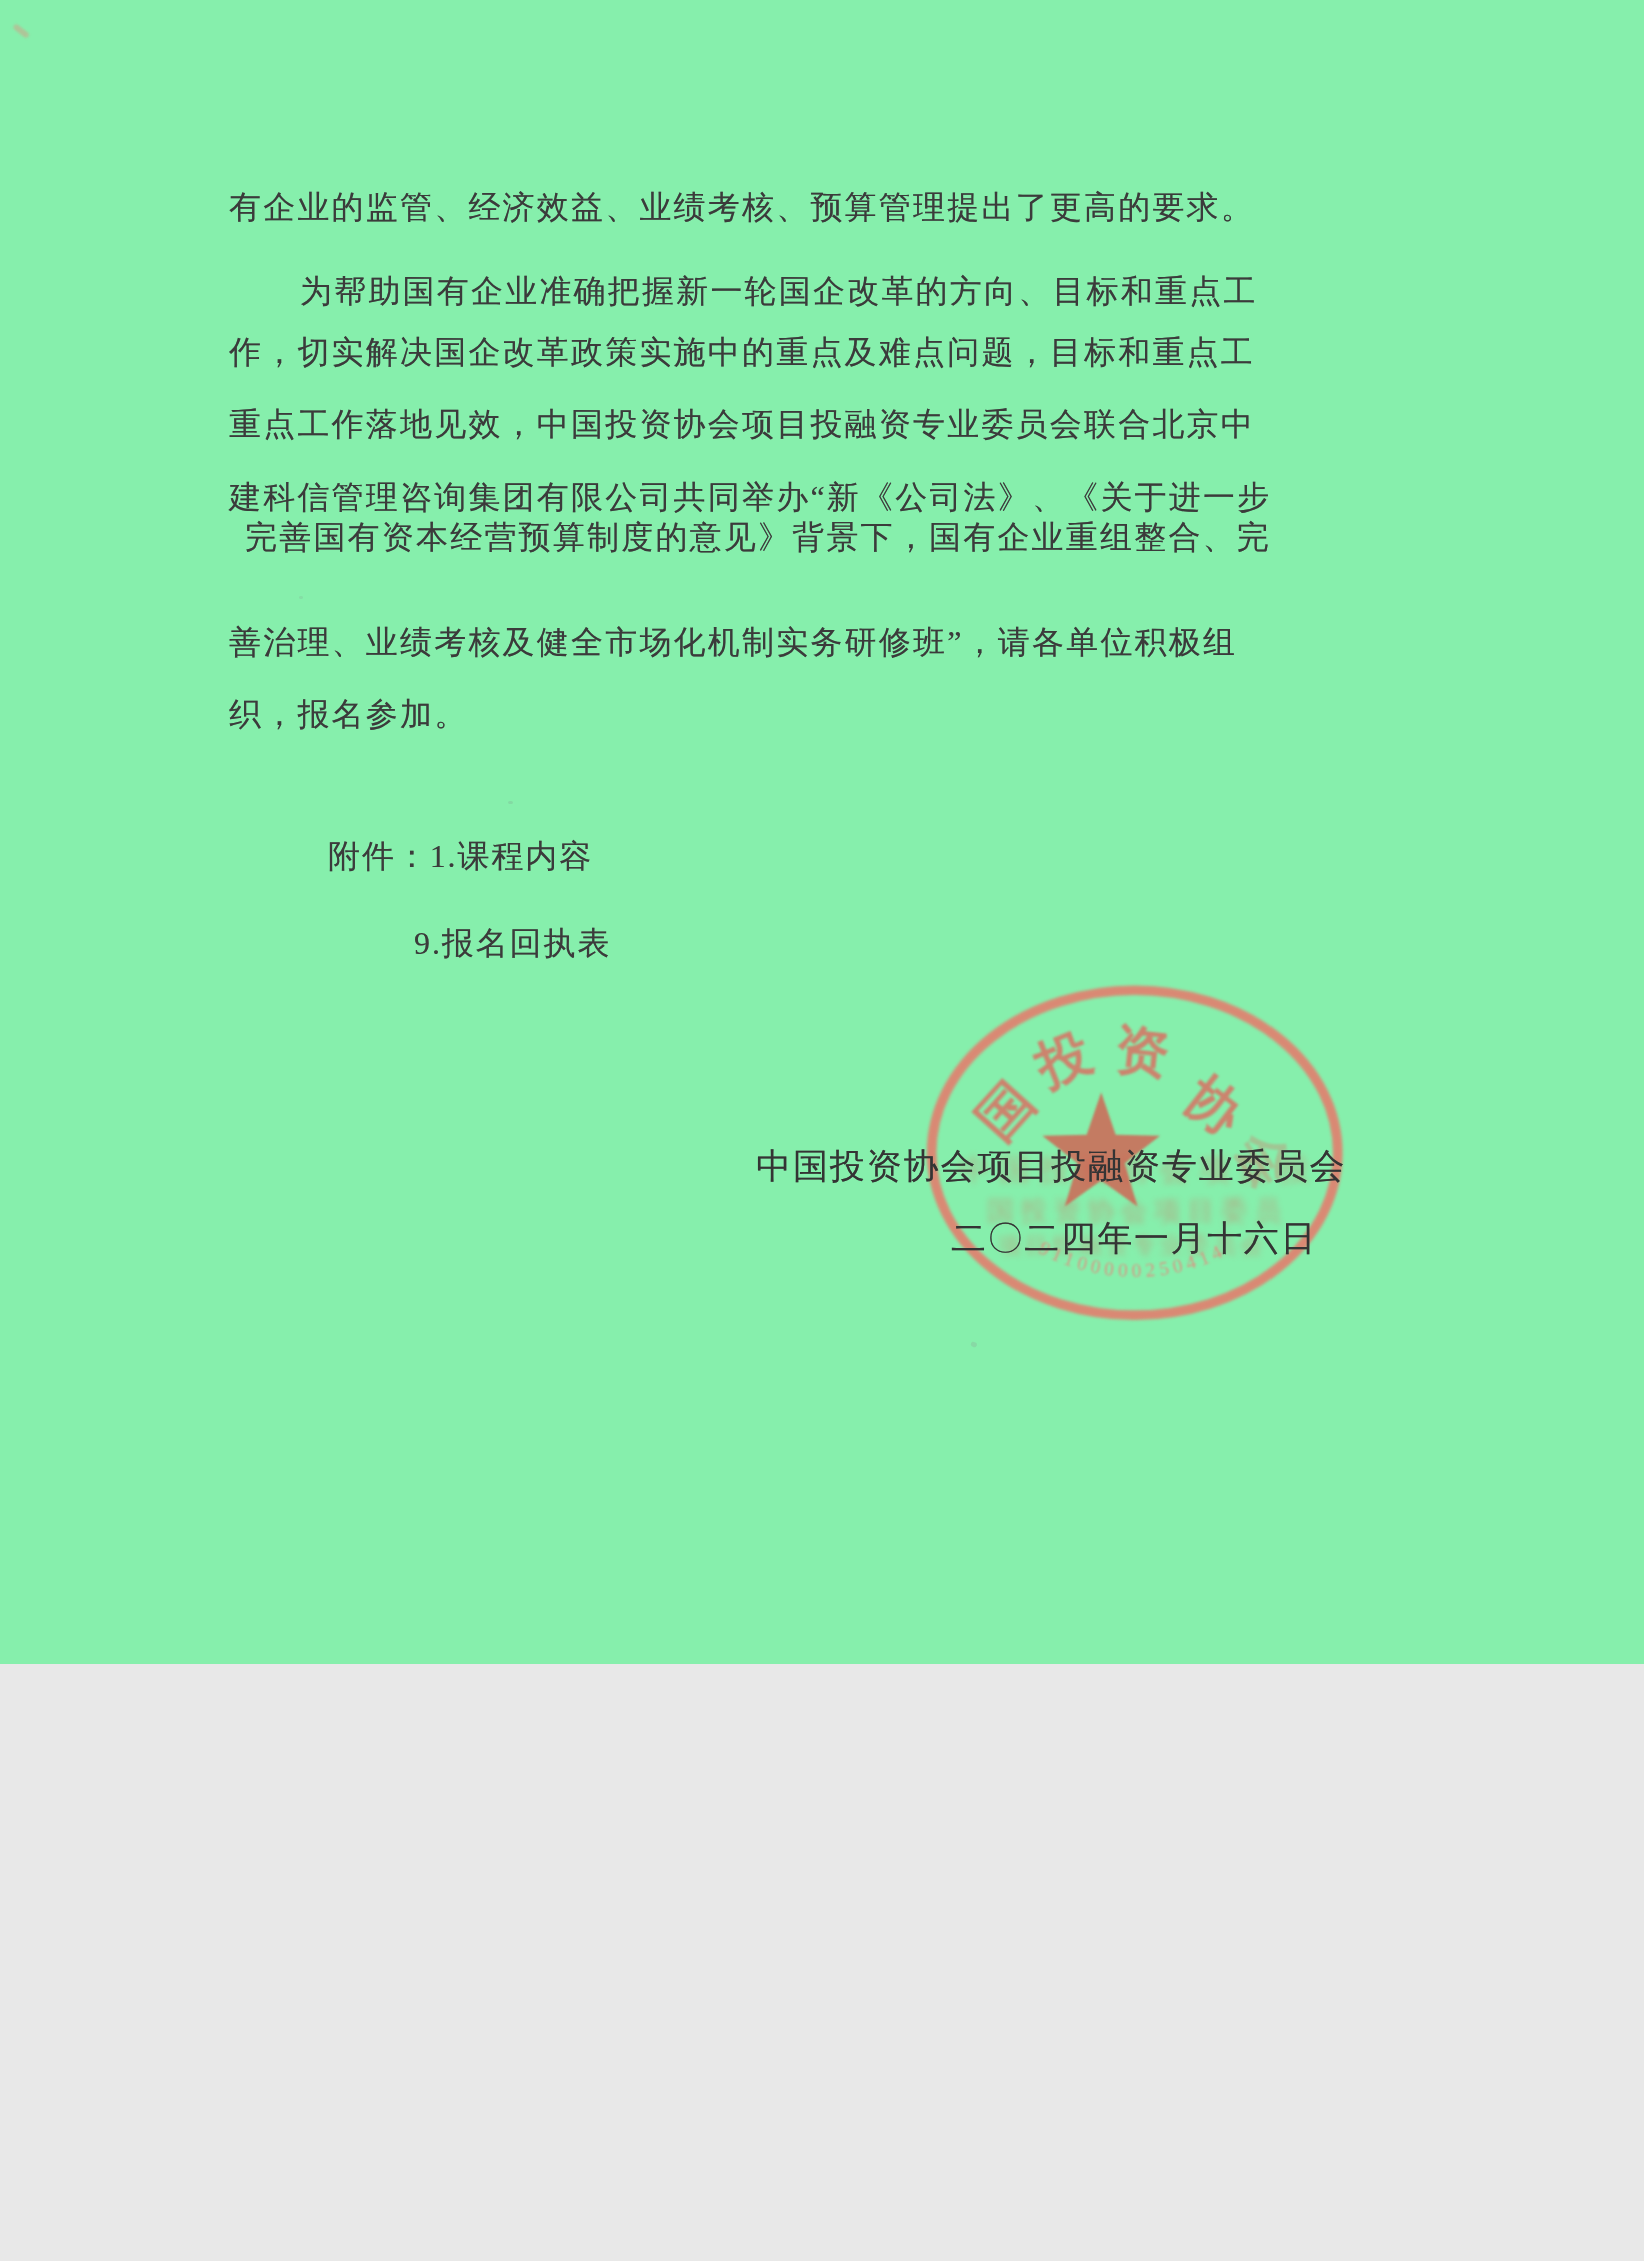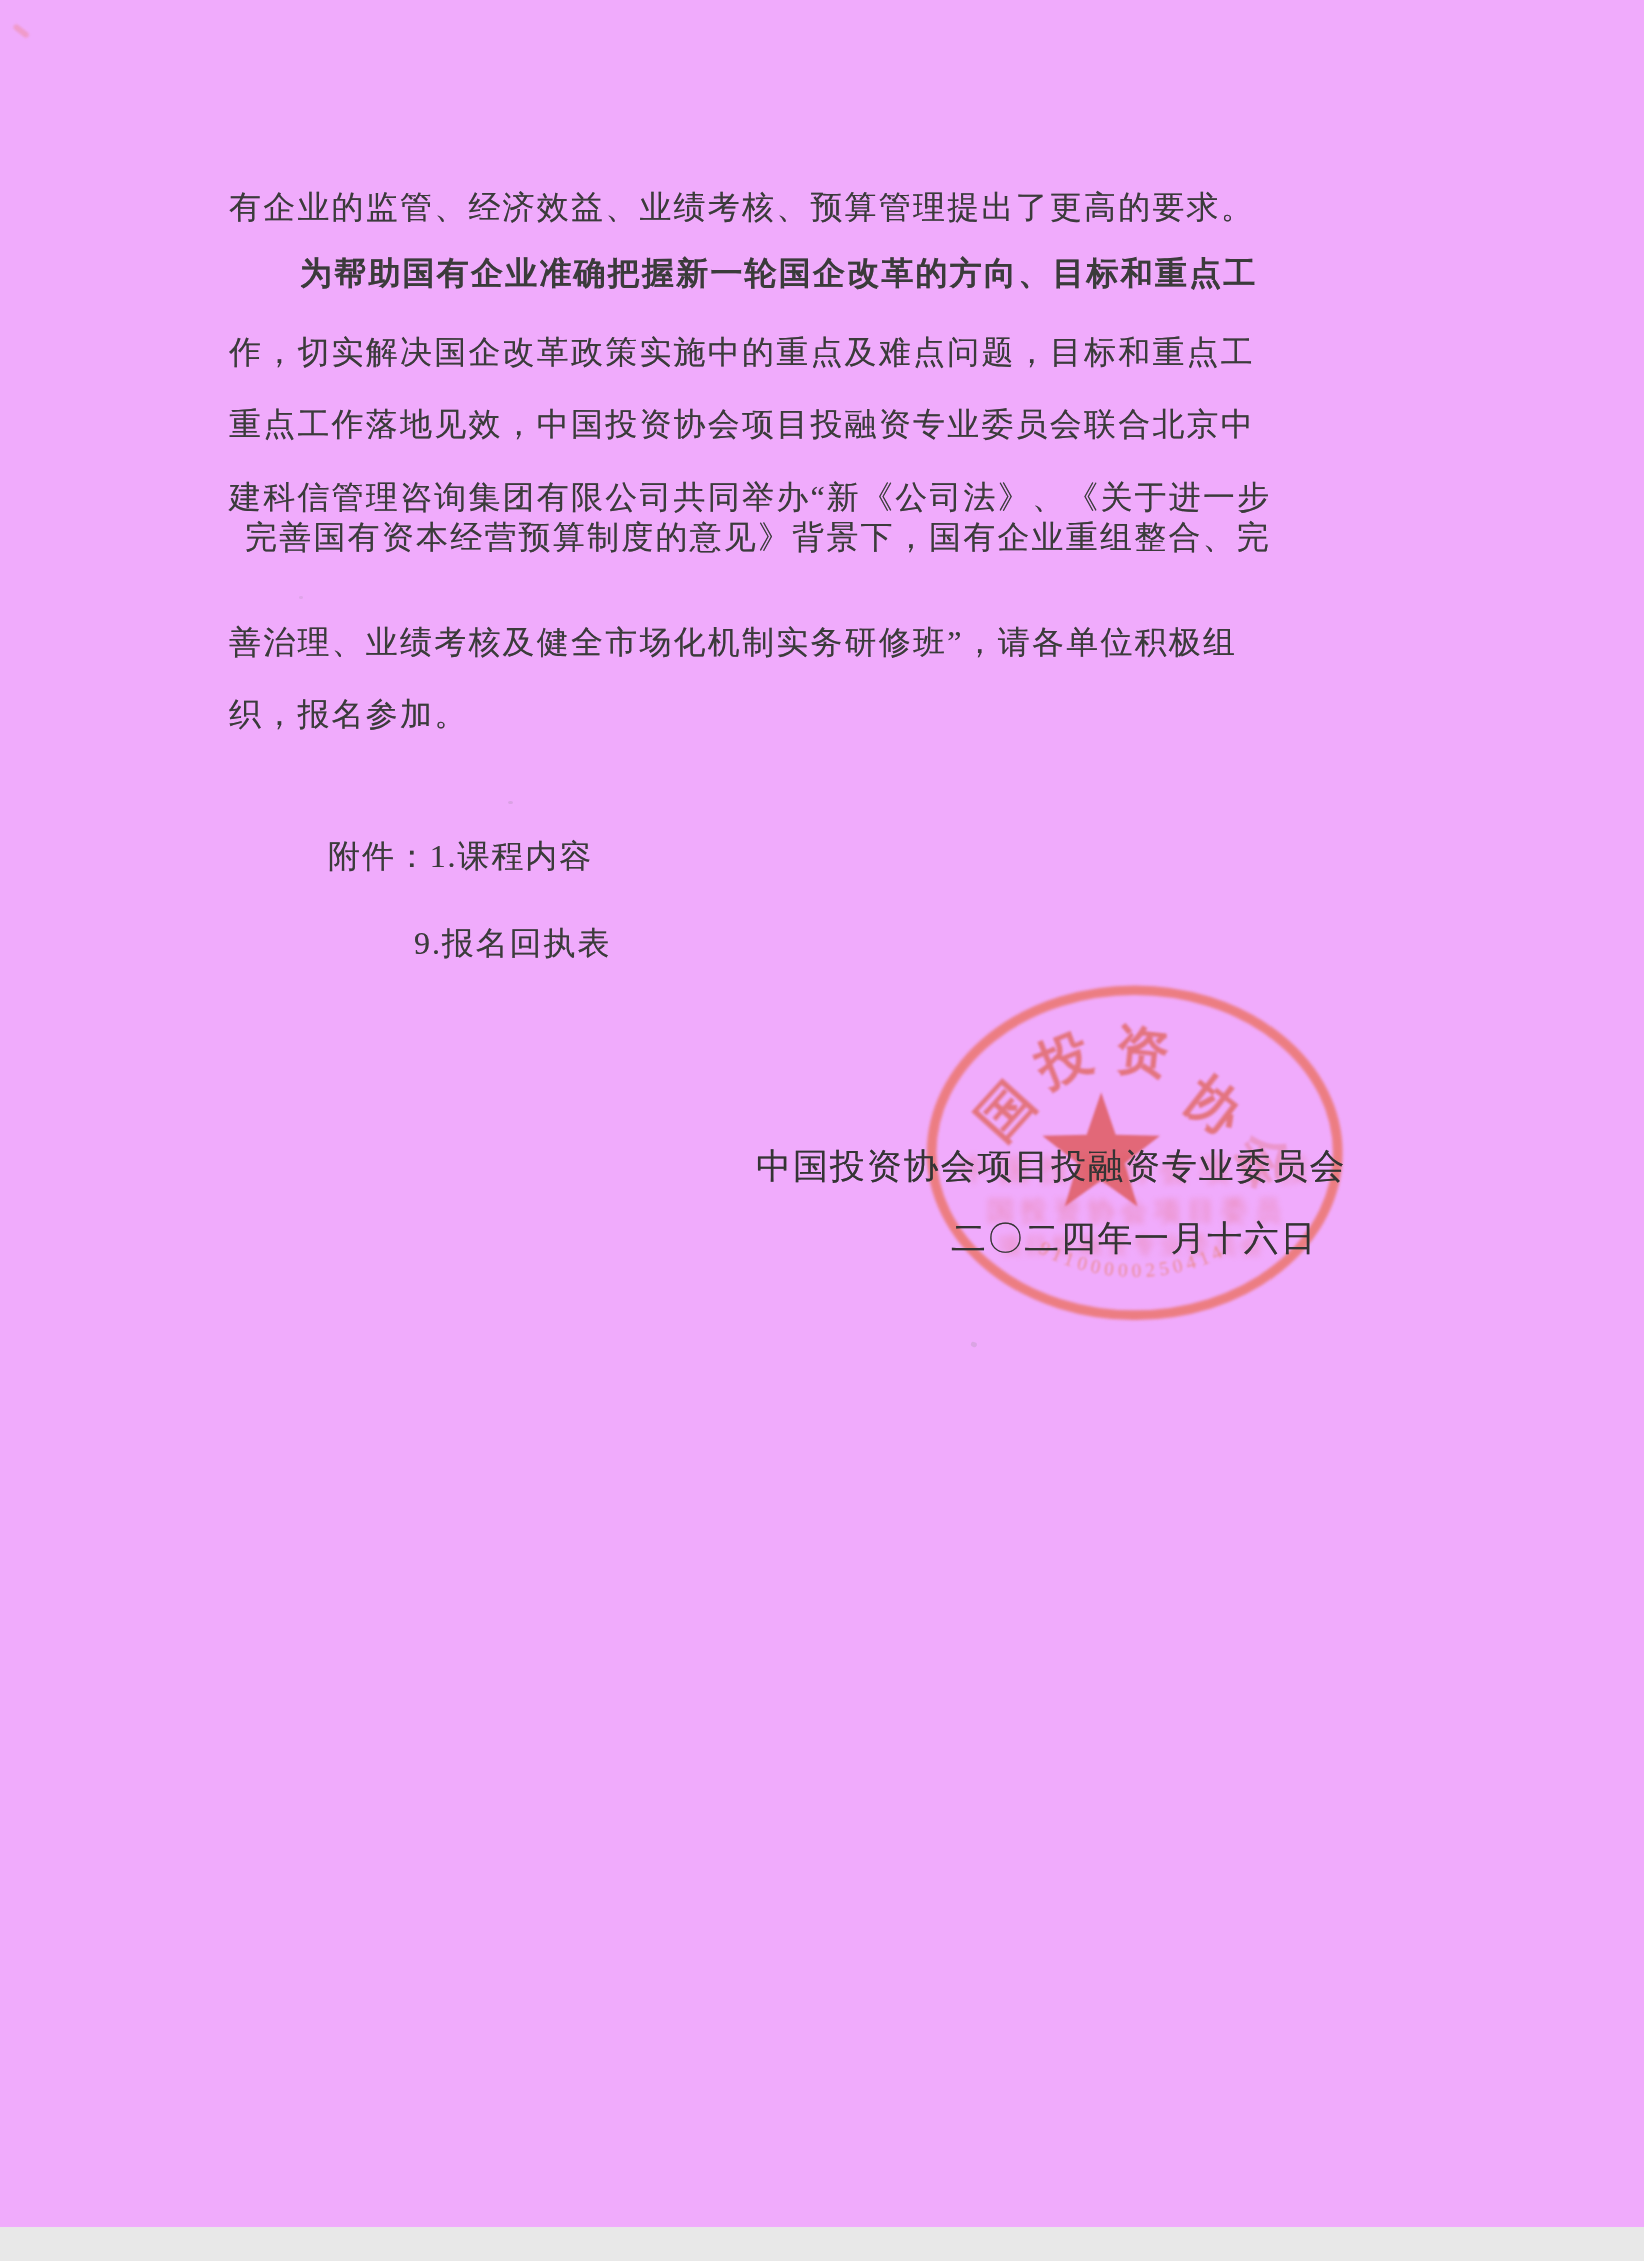--- a/index.html
+++ b/index.html
@@ -1,19 +1,19 @@
 <!DOCTYPE html>
 <html style="font-size:10.3px"><head>
 <meta charset="utf-8">
 <style>
   html,body{margin:0;padding:0;background:#e8e8e8;}
   #page{
     position:relative;
-    width:1644px;height:2227px;
-    background:#f0abfc;
+    width:1644px;height:1664px;
+    background:#86efac;
     overflow:hidden;
     font-family:"Liberation Serif","DejaVu Serif",serif;
   }
   .bodyline{
     position:absolute;
     left:229px;
     font-size:32px;
     letter-spacing:2.2px;
     color:#3b3b3b;
     white-space:nowrap;
@@ -69,21 +69,21 @@
   }
 </style>
 </head>
 <body>
 
 <div id="page">
 
   <div class="corner-ink"></div>
 
   <div class="bodyline" style="top:186px;">有企业的监管、经济效益、业绩考核、预算管理提出了更高的要求。</div>
-  <div class="bodyline indent2" style="top:252px;font-weight:bold;">为帮助国有企业准确把握新一轮国企改革的方向、目标和重点工</div>
+  <div class="bodyline indent2" style="top:270px;">为帮助国有企业准确把握新一轮国企改革的方向、目标和重点工</div>
   <div class="bodyline" style="top:331px;">作，切实解决国企改革政策实施中的重点及难点问题，目标和重点工</div>
   <div class="bodyline" style="top:403px;">重点工作落地见效，中国投资协会项目投融资专业委员会联合北京中</div>
   <div class="bodyline" style="top:476px;">建科信管理咨询集团有限公司共同举办“新《公司法》、《关于进一步</div>
   <div class="bodyline" style="top:516px;margin-left:16px;">完善国有资本经营预算制度的意见》背景下，国有企业重组整合、完</div>
   <div class="bodyline" style="top:621px;">善治理、业绩考核及健全市场化机制实务研修班”，请各单位积极组</div>
   <div class="bodyline" style="top:693px;">织，报名参加。</div>
 
   <div class="attach" style="left:328px;top:835px;">
     <span>附件：</span><span>1.课程内容</span>
   </div>

